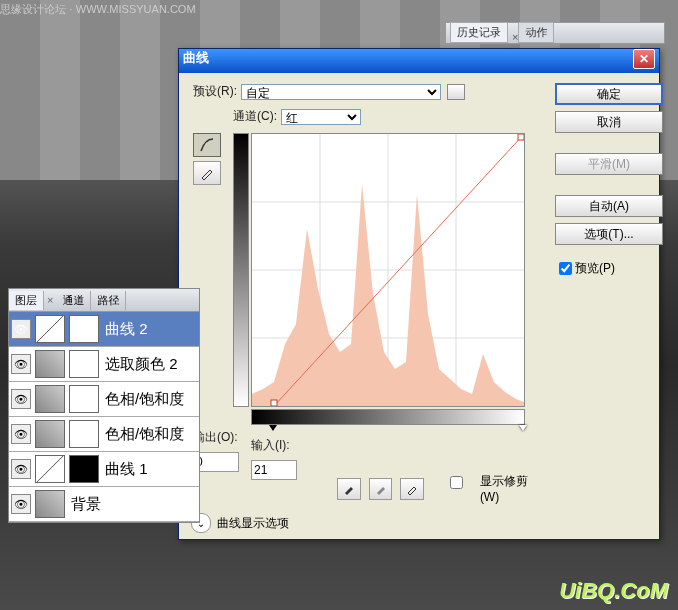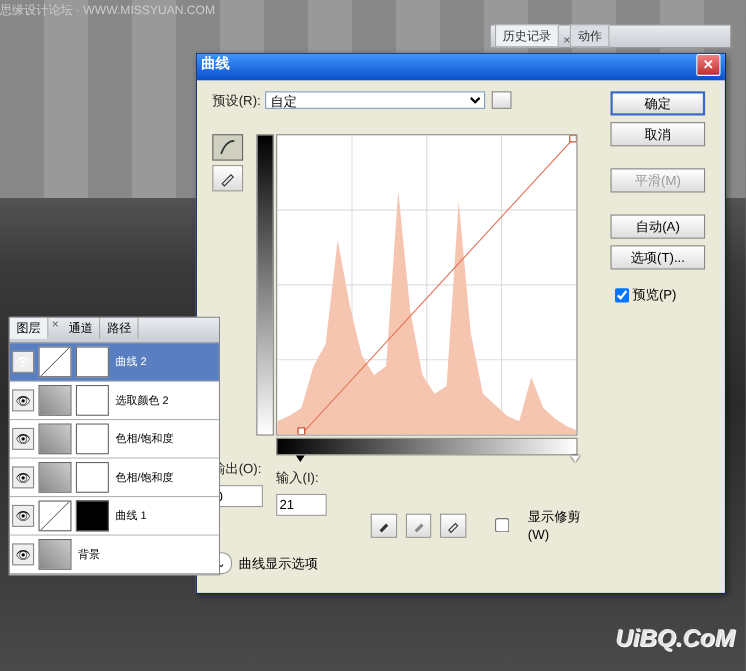--- a/index.html
+++ b/index.html
@@ -9,21 +9,21 @@
 .panel-bar .tab{padding:2px 6px;background:#d9dde4;border:1px solid #aaa;margin-right:2px;cursor:pointer}
 .panel-bar .tab.active{background:#eef1f5}
 .panel-bar .x{margin-left:2px;color:#555}
 .dialog{position:absolute;top:48px;left:178px;width:480px;height:490px;background:#ebe9d8;border:1px solid #0a246a;box-shadow:2px 2px 6px rgba(0,0,0,.4)}
 .titlebar{height:24px;background:linear-gradient(#3d95ff,#0a50c8);display:flex;padding:0 4px;color:#fff;font-weight:bold}
 .titlebar .title{flex:1;font-size:13px}
 .titlebar .close{width:20px;height:18px;background:linear-gradient(#f08080,#c03030);border:1px solid #fff;border-radius:2px;display:flex;align-items:center;justify-content:center;color:#fff;font-weight:bold;cursor:pointer}
 .content{padding:10px 14px;display:flex}
 .main{flex:1}
 .sidebar{width:90px;padding-left:10px}
-.row{display:flex;align-items:flex-start;margin-bottom:22px}
+.row{display:flex;align-items:flex-end;margin-bottom:8px}
 .label{margin-right:4px;color:#222}
 select{font-size:12px;height:16px;border:1px solid #7f9db9;background:#fff}
 .preset{width:200px}
 .menu-icon{width:16px;height:14px;margin-left:6px;border:1px solid #888;background:linear-gradient(#fff,#ddd)}
 .channel-row{margin-left:40px}
 .channel{width:80px}
 .curve-area{position:relative;margin-top:6px}
 .tool-col{display:inline-block;vertical-align:top;width:36px;text-align:center}
 .tool-btn{width:26px;height:22px;border:1px solid #999;background:linear-gradient(#fff,#ddd);margin-bottom:4px;display:flex;align-items:center;justify-content:center;cursor:pointer}
 .tool-btn.active{background:#d0d0c0;border-color:#666}
@@ -36,43 +36,43 @@
 .grad-h{position:absolute;left:58px;top:276px;width:272px;height:14px;background:linear-gradient(90deg,#000,#fff);border:1px solid #888}
 .point-tri{position:absolute;width:0;height:0;border-left:4px solid transparent;border-right:4px solid transparent;border-top:6px solid #000}
 .io-row{display:flex;align-items:center;margin-top:6px}
 .io-row input{width:40px;height:18px;border:1px solid #999;font-size:12px;padding:0 2px}
 .output-block{position:absolute;left:0;top:290px}
 .input-block{position:absolute;left:58px;top:298px}
 .dropper-row{position:absolute;left:58px;top:340px;display:flex;align-items:center;gap:8px}
 .dropper{width:22px;height:20px;border:1px solid #999;background:linear-gradient(#fff,#ddd);display:flex;align-items:center;justify-content:center;cursor:pointer}
 .options-row{position:absolute;left:-2px;top:380px;display:flex;align-items:center}
 .expand-btn{width:18px;height:18px;border:1px solid #999;border-radius:9px;background:#fff;margin-right:6px;display:flex;align-items:center;justify-content:center;cursor:pointer;font-size:10px}
-.sidebar button{width:86px;height:22px;margin-bottom:6px;font-size:12px;border:1px solid #888;background:linear-gradient(#fff,#ddd);cursor:pointer}
+.sidebar button{width:108px;height:22px;margin-bottom:6px;font-size:12px;border:1px solid #888;background:linear-gradient(#fff,#ddd);cursor:pointer}
 .sidebar button.primary{border:2px solid #3a6ac8}
 .sidebar button.disabled{color:#999}
 .sidebar label{display:flex;align-items:center;margin-top:8px;font-size:12px}
 .layers-panel{position:absolute;left:8px;top:288px;width:190px;background:#d9dde4;border:1px solid #888;font-size:11px}
-.layers-tabs{display:flex;background:linear-gradient(#e8ebef,#c8cdd4);height:22px;align-items:flex-start;border-bottom:1px solid #999}
+.layers-tabs{display:flex;background:linear-gradient(#e8ebef,#c8cdd4);height:22px;align-items:center;border-bottom:1px solid #999}
 .layers-tabs .ltab{padding:2px 6px;cursor:pointer;border-right:1px solid #aaa}
 .layers-tabs .ltab.active{background:#eef1f5}
 .layers-controls{padding:4px 6px;display:flex;gap:4px;align-items:center}
 .layers-controls select{width:60px}
 .layers-controls .opa{margin-left:auto}
 .lock-row{padding:2px 6px;display:flex;align-items:center;gap:4px;border-bottom:1px solid #aaa}
 .lock-icon{width:14px;height:14px;border:1px solid #888;background:#eee}
 .layer{display:flex;align-items:center;height:34px;border-bottom:1px solid #aaa;background:#fff}
 .layer.active{background:#5a7fc0;color:#fff}
 .eye{width:18px;height:18px;border:1px solid #888;margin:0 2px;display:flex;align-items:center;justify-content:center;background:#eee;cursor:pointer}
 .thumb{width:28px;height:26px;border:1px solid #666;margin:0 2px;background:linear-gradient(45deg,#888,#ccc)}
 .thumb.mask{background:#fff}
 .thumb.curves{background:linear-gradient(135deg,#fff 0%,#fff 48%,#666 50%,#fff 52%,#fff 100%),#eee}
-.layer-name{margin-left:4px;font-size:10px}
-.watermark{position:absolute;right:10px;bottom:17px;color:#e5e5e5;font-weight:bold;font-style:italic;font-size:22px;text-shadow:1px 1px 0 #fff}
+.layer-name{margin-left:4px;font-size:15px}
+.watermark{position:absolute;right:10px;bottom:6px;color:#bef264;font-weight:bold;font-style:italic;font-size:22px;text-shadow:1px 1px 0 #fff}
 .top-watermark{position:absolute;top:2px;left:0;width:678px;color:#ccc;font-size:11px}
-.chk-label{display:flex;align-items:center;gap:14px}
+.chk-label{display:flex;align-items:flex-start;gap:14px}
 </style>
 </head>
 <body>
 
 <div class="bg-image">
   <div class="bg-stripes"></div>
 </div>
 
 <div class="top-watermark">思缘设计论坛 · WWW.MISSYUAN.COM</div>
 
@@ -86,20 +86,24 @@
   <div class="titlebar">
     <span class="title">曲线</span>
     <span class="close">✕</span>
   </div>
   <div class="content">
     <div class="main" style="position:relative;height:440px">
       <div class="row">
         <span class="label">预设(R):</span>
         <select class="preset"><option>自定</option></select>
         <span class="menu-icon"></span>
+      </div>
+      <div class="row channel-row">
+        <span class="label">通道(C):</span>
+        <select class="channel"><option>红</option></select>
       </div>
 
       <div class="curve-area" style="height:340px">
         <div class="tool-col">
           <div class="tool-btn active">
               <svg viewBox="0 0 16 16">
                 <path d="M2 14 Q6 2 14 2" stroke="#333" fill="none" stroke-width="1.5"></path>
               </svg>
             </div>
           <div class="tool-btn">

